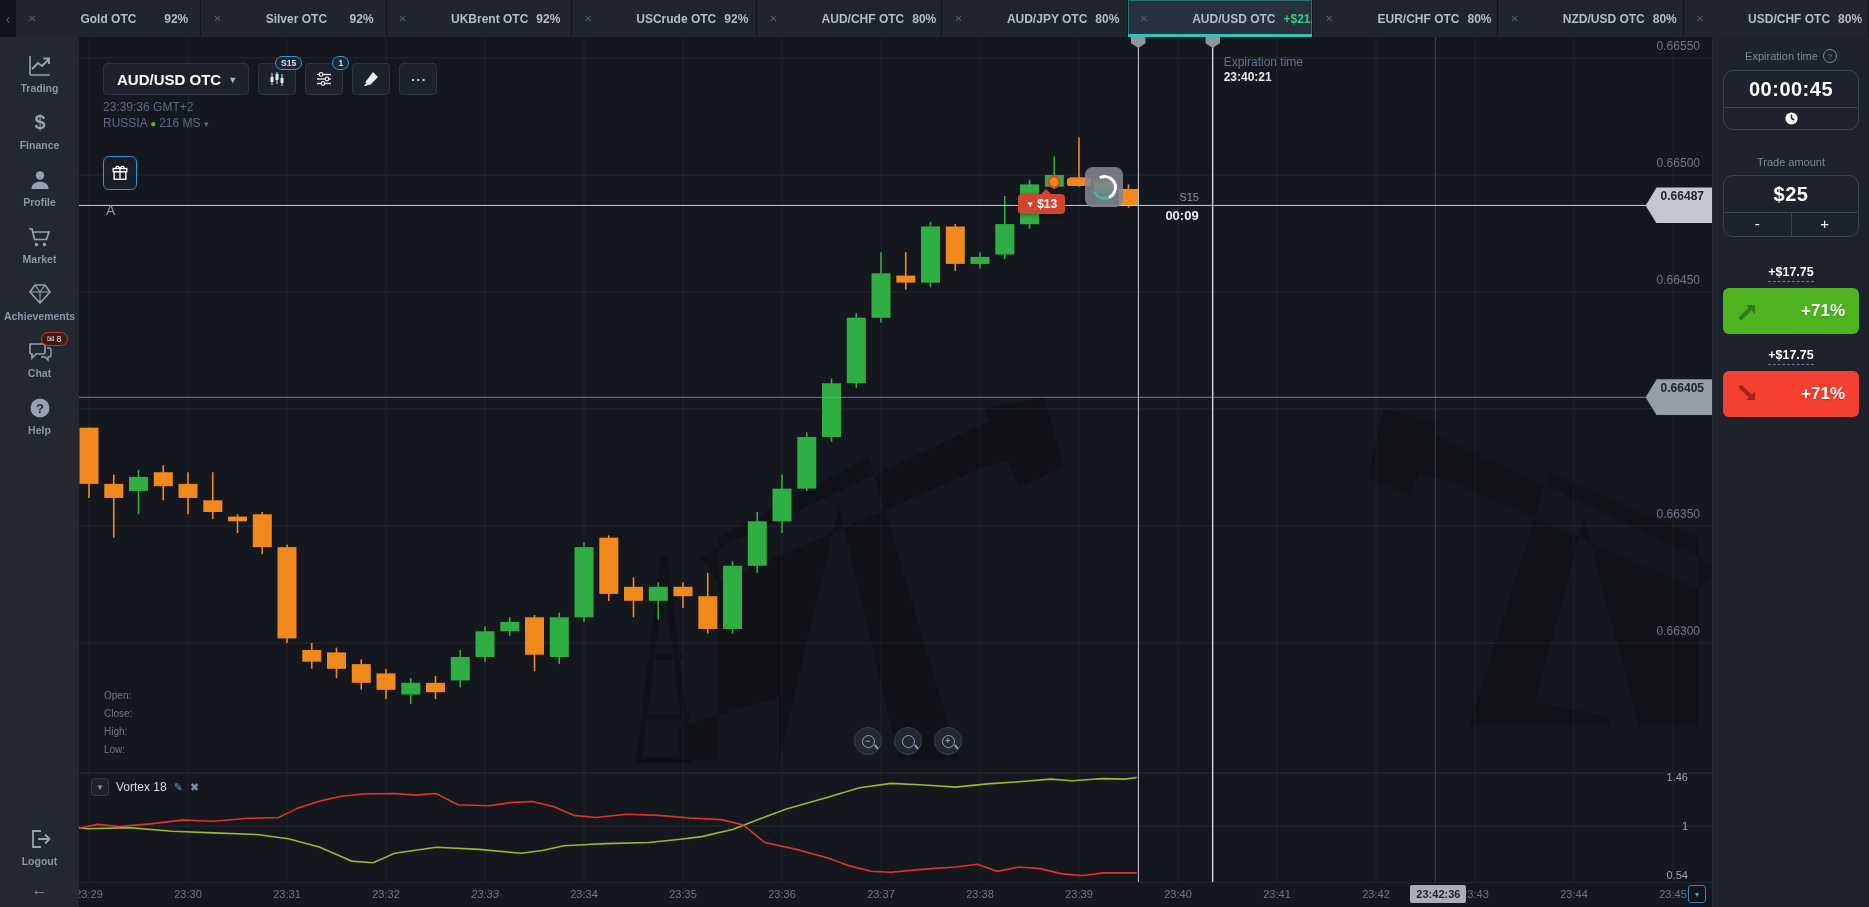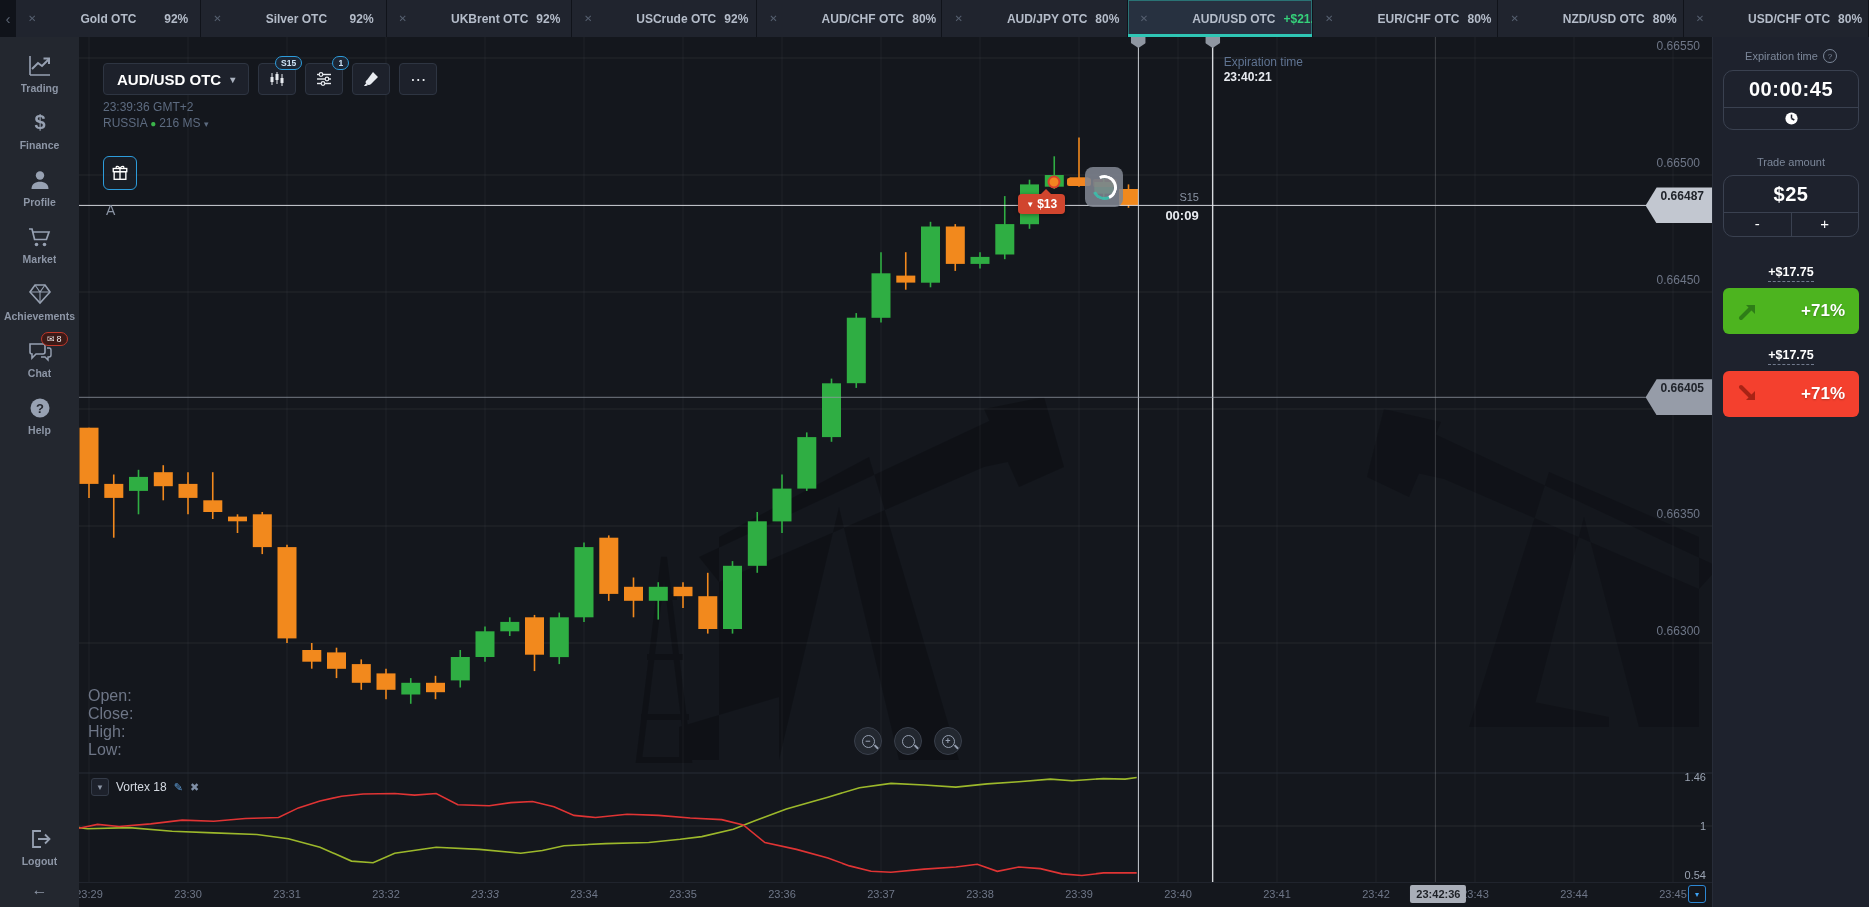--- a/index.html
+++ b/index.html
@@ -41,21 +41,21 @@
   .symbol-btn{height:30px;background:#1d212b;border:1px solid #2e3542;border-radius:4px;color:#fff;font-size:15px;font-weight:bold;display:flex;align-items:center;gap:9px;padding:0 13px;cursor:pointer;}
   .symbol-btn .caret{color:#aab2bf;font-size:10px;}
   .tool-btn{width:36px;height:30px;background:#1d212b;border:1px solid #2e3542;border-radius:4px;display:flex;align-items:center;justify-content:center;color:#e8ebf0;cursor:pointer;position:relative;}
   .tool-badge{position:absolute;top:-8px;right:-7px;background:#1d2634;border:1px solid #2d9cdb;color:#cfe4f7;font-size:8.5px;font-weight:bold;border-radius:8px;padding:1px 5px;z-index:2;}
   .chart-meta{position:absolute;left:24px;top:62px;z-index:6;font-size:12px;color:#5d6b80;line-height:16px;}
   .chart-meta .dot{color:#3bb54a;font-size:10px;}
   .chart-meta .caret{font-size:9px;color:#5d6b80;}
   .gift-btn{position:absolute;left:24px;top:119px;width:32px;height:32px;border:1px solid #2d9cdb;border-radius:6px;background:rgba(29,33,43,.6);display:flex;align-items:center;justify-content:center;z-index:6;cursor:pointer;}
   .a-marker{position:absolute;left:27px;top:165px;color:#8a93a3;font-size:14px;z-index:6;}
 
-  .ohlc-legend{position:absolute;left:9px;top:650px;z-index:6;font-size:16px;color:#6e7687;line-height:18px;}
+  .ohlc-legend{position:absolute;left:25px;top:650px;z-index:6;font-size:10px;color:#6e7687;line-height:18px;}
   .zoom-group{position:absolute;left:775px;top:690px;display:flex;gap:12px;z-index:6;}
   .zoom-btn{width:26px;height:26px;border-radius:50%;background:rgba(38,43,52,.85);border:1px solid #3a404c;display:flex;align-items:center;justify-content:center;cursor:pointer;}
   .lens{position:relative;width:11px;height:11px;border:1.5px solid #97a1b2;border-radius:50%;display:flex;align-items:center;justify-content:center;color:#97a1b2;font-size:9px;font-weight:bold;line-height:1;}
   .lens::after{content:"";position:absolute;width:5px;height:1.5px;background:#97a1b2;right:-5px;bottom:-1px;transform:rotate(45deg);}
 
   
   .trade-dot{position:absolute;width:9px;height:9px;border-radius:50%;background:#f28520;border:2px solid #d6402c;z-index:5;transform:translate(-50%,-50%);}
   .entry-dash{position:absolute;width:24px;height:8px;border-radius:2px;background:#f28520;z-index:4;}
   .entry-dash.faded{opacity:.45;}
   .profit-badge{position:absolute;background:#d1452e;color:#fff;font-size:12px;font-weight:bold;border-radius:4px;padding:3px 8px;z-index:6;display:flex;align-items:center;gap:3px;box-shadow:0 1px 4px rgba(0,0,0,.4);}
@@ -67,21 +67,21 @@
   .countdown-time{position:absolute;color:#e8ebf0;font-size:13px;font-weight:bold;z-index:5;}
   .exp-label{position:absolute;z-index:5;font-size:12px;line-height:15px;}
   .exp-label .t1{color:#5f7391;}
   .exp-label .t2{color:#e8ebf0;font-weight:bold;}
 
   
   .ind-header{position:absolute;left:12px;top:741px;display:flex;align-items:center;gap:7px;z-index:6;}
   .ind-caret{width:16px;height:16px;border:1px solid #343b48;border-radius:3px;background:#1d212b;color:#8d96a6;font-size:8px;display:flex;align-items:center;justify-content:center;cursor:pointer;}
   .ind-name{color:#d5dae2;font-size:12px;}
   .ind-tool{color:#7f8fa6;font-size:11px;cursor:pointer;}
-  .ind-scale{position:absolute;right:6px;transform:translateY(-50%);color:#9aa3b2;font-size:11px;z-index:3;}
+  .ind-scale{position:absolute;right:24px;transform:translateY(-50%);color:#9aa3b2;font-size:11px;z-index:3;}
   .tl-collapse{position:absolute;right:6px;top:848px;width:16px;height:16px;border:1px solid #2d87d3;border-radius:3px;color:#3da2f5;font-size:8px;display:flex;align-items:center;justify-content:center;z-index:6;cursor:pointer;background:rgba(20,23,29,.8);}
 
   
   .trade-panel{width:157px;flex:0 0 auto;background:#1e222d;border-left:1px solid #272c38;padding:12px 10px;box-sizing:border-box;display:flex;flex-direction:column;align-items:stretch;z-index:5;}
   .tp-label{color:#7c8799;font-size:11px;text-align:center;display:flex;align-items:center;justify-content:center;gap:5px;margin-bottom:7px;}
   .qmark{width:12px;height:12px;border:1px solid #7c8799;border-radius:50%;font-size:8px;display:inline-flex;align-items:center;justify-content:center;}
   .tp-box{border:1px solid #3a4150;border-radius:10px;margin-bottom:26px;}
   .tp-box .big{color:#fff;font-size:20px;font-weight:bold;text-align:center;padding:7px 0 6px;letter-spacing:.5px;}
   .tp-box .sub{border-top:1px solid #3a4150;display:flex;}
   .tp-box .sub .half{flex:1;text-align:center;color:#fff;font-size:15px;padding:2px 0 4px;cursor:pointer;}

